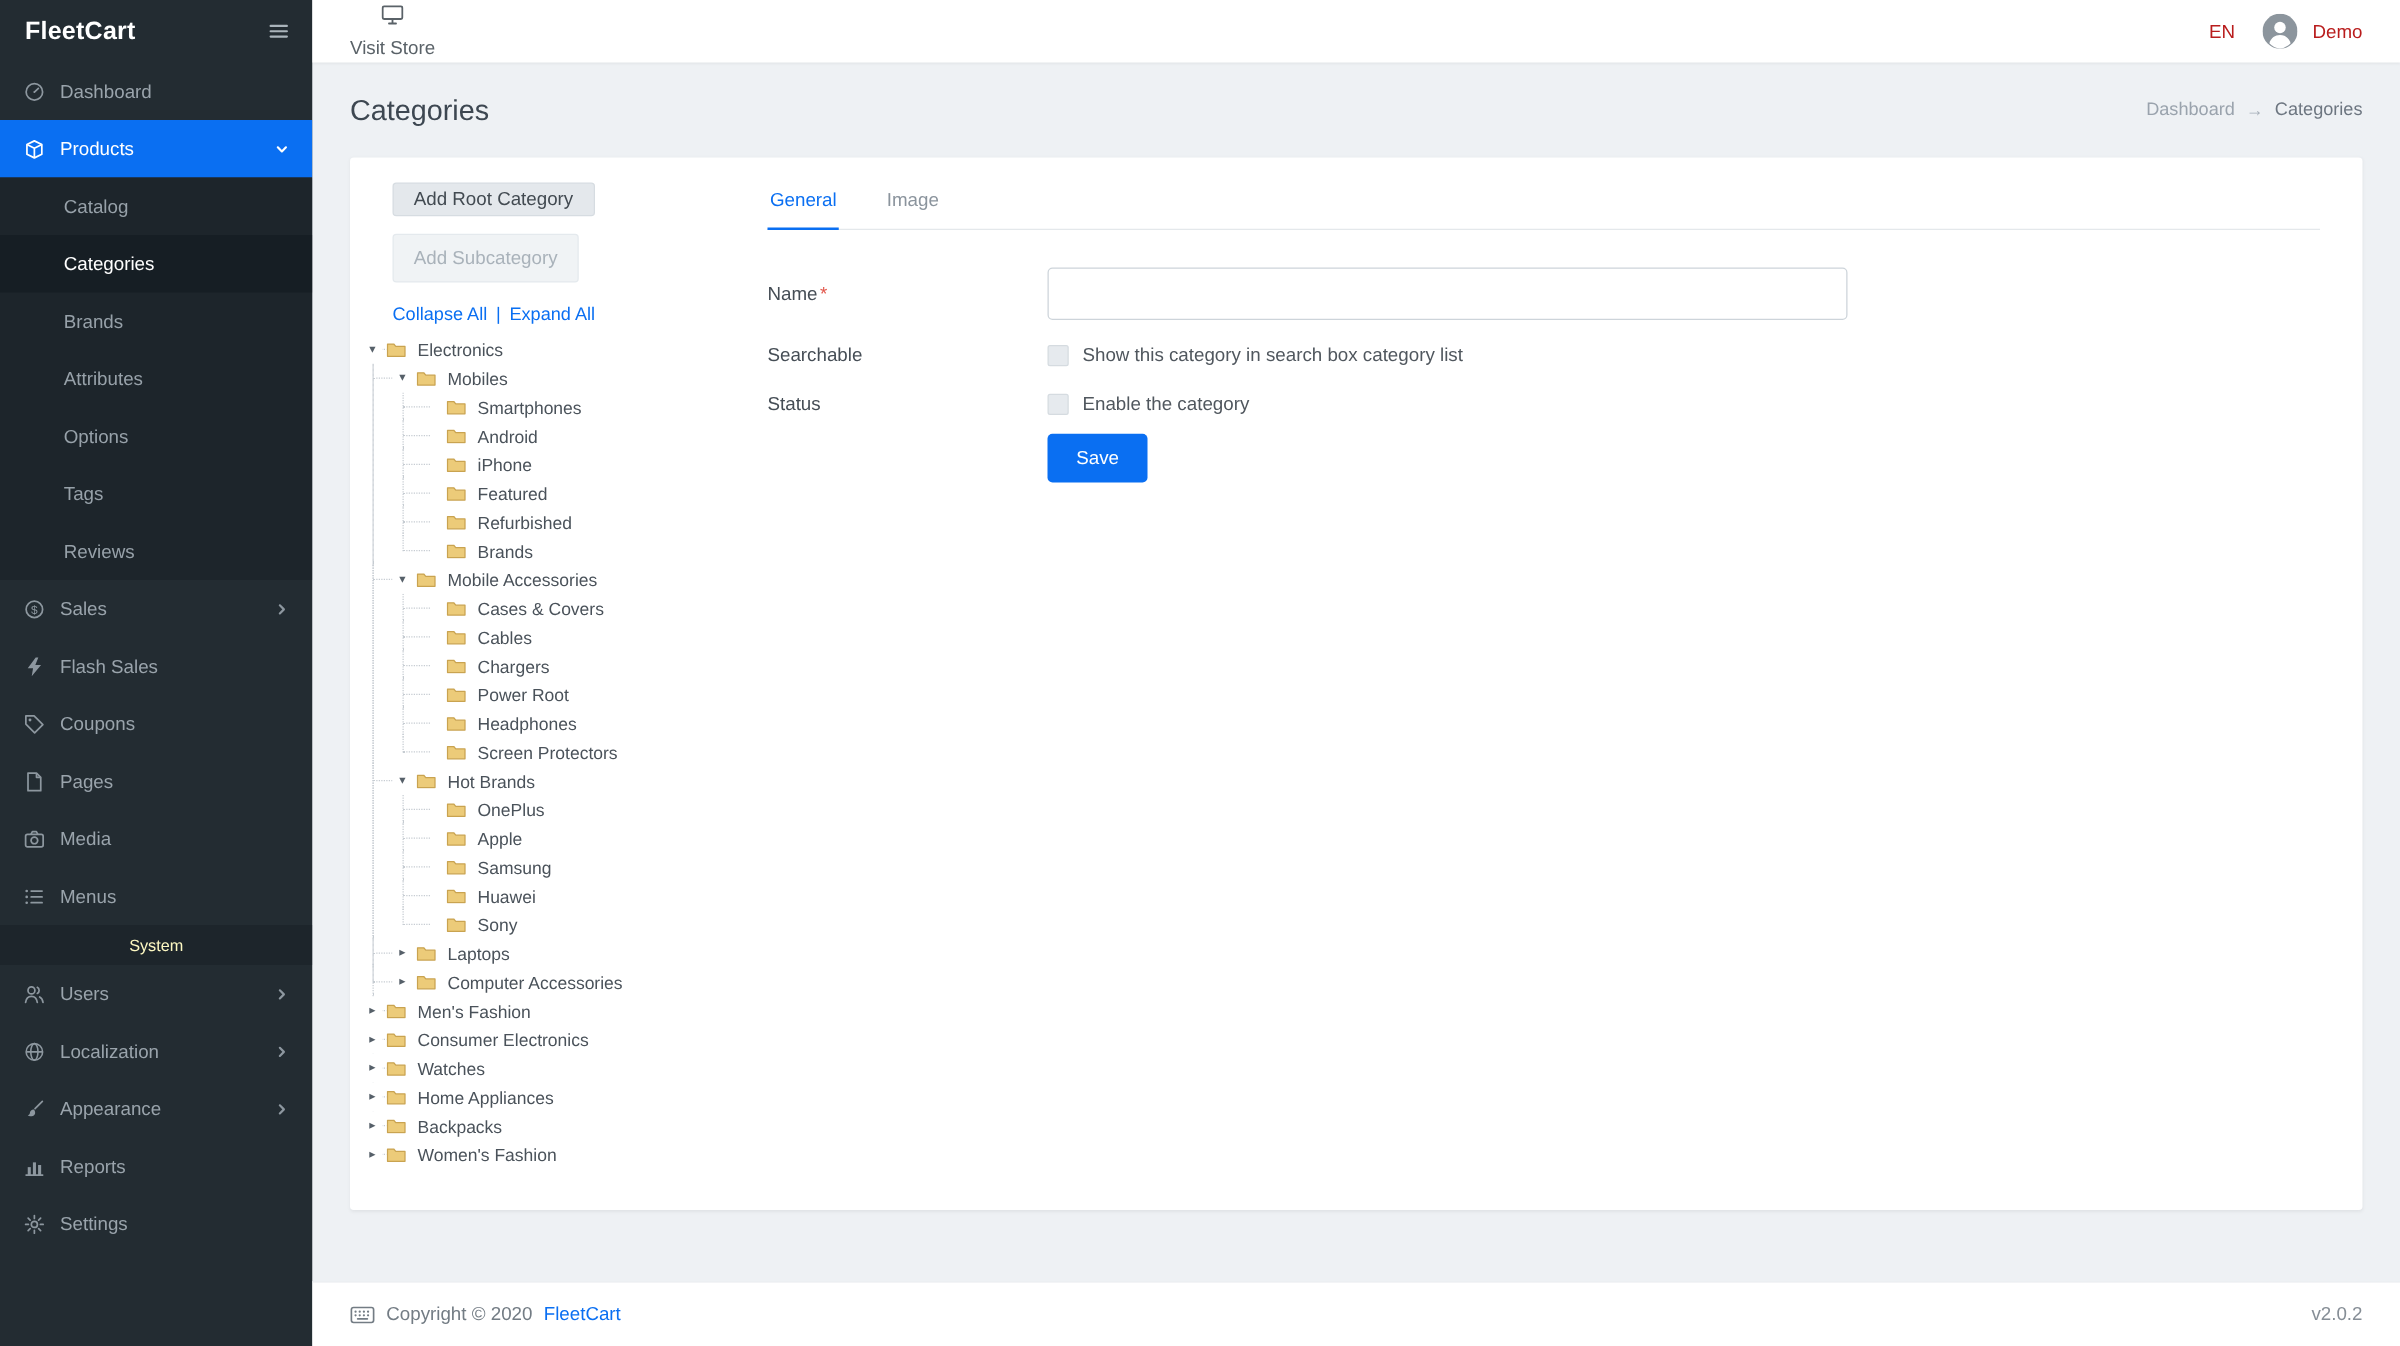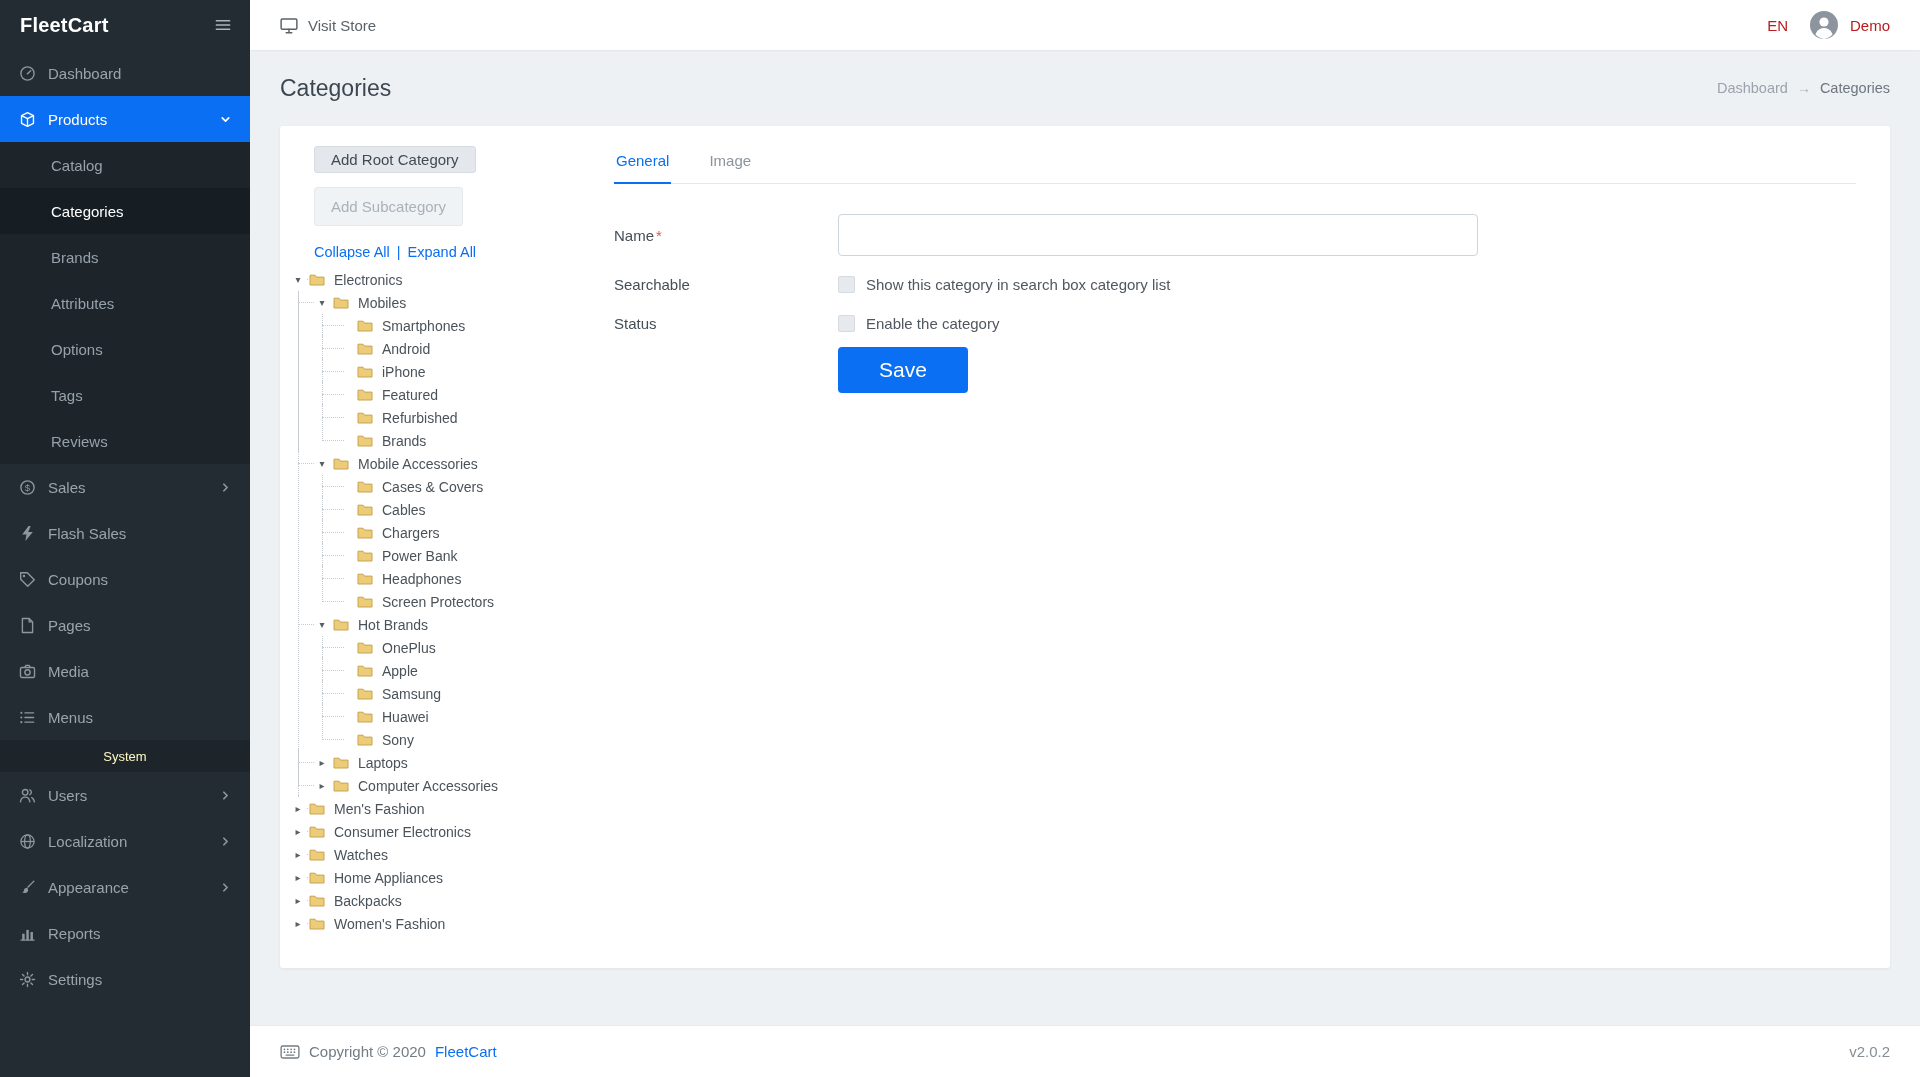--- a/index.html
+++ b/index.html
@@ -19,21 +19,21 @@
   .nav-item.active { background:#0a6ff2; color:#fff; }
   .nav-item.active .ic, .nav-item.active .chev { color:#fff; }
   .submenu { background:#1d252b; }
   .sub-item { height:46px; display:flex; align-items:center; padding-left:51px; font-size:15px; color:#97a1a9; cursor:pointer; }
   .sub-item.current { background:#161e24; color:#ffffff; }
   .system-label { height:32px; background:#1d252b; color:#fef9c3; font-size:13px; display:flex; align-items:center; justify-content:center; }
 
   
   .main { flex:1; min-width:0; height:100%; display:flex; flex-direction:column; background:#eef1f4; }
   .topbar { flex:0 0 50px; height:50px; background:#fff; display:flex; align-items:center; justify-content:space-between; padding:0 30px; box-shadow:0 1px 2px rgba(0,0,0,.05); position:relative; z-index:2; }
-  .visit { display:flex; align-items:center; gap:10px; color:#5a6268; font-size:15px; cursor:pointer; }
+  .visit { display:flex; align-items:center; gap:10px; color:#5a6268; font-size:15px; cursor:pointer;flex-direction:column; }
   .top-right { display:flex; align-items:center; gap:12px; color:#b91c1c; font-size:15px; }
   .lang { cursor:pointer; margin-right:10px; }
   .avatar { width:28px; height:28px; display:flex; cursor:pointer; }
   .uname { cursor:pointer; }
 
   .page-head { flex:0 0 76px; display:flex; align-items:center; justify-content:space-between; padding:0 30px; }
   .page-title { margin:0; font-size:23px; font-weight:500; color:#3d4751; }
   .breadcrumb { font-size:14.5px; color:#9aa3ad; display:flex; align-items:center; gap:9px; }
   .breadcrumb a { color:#9aa3ad; cursor:pointer; }
   .breadcrumb .sep { color:#a7b0b9; font-size:14px; }
@@ -75,21 +75,21 @@
   .frm-row { display:flex; align-items:center; }
   .row-name { margin-bottom:20px; }
   .row-search { margin-bottom:22px;align-items:flex-end; }
   .row-status { margin-bottom:15px; }
   .flabel { flex:0 0 224px; width:224px; font-size:15px; color:#454d55; font-weight:500; }
   .req { color:#e2574c; font-style:normal; margin-left:2px; }
   .text-input { width:640px; height:42px; border:1px solid #cdd4da; border-radius:4px; padding:0 12px; font-size:15px; color:#3c444c; background:#fff; font-family:inherit; outline:none; }
   .chk { display:flex; align-items:center; gap:11px; cursor:pointer; }
   .box { width:17px; height:17px; flex:0 0 17px; background:#e6eaee; border:1px solid #d5dbe0; border-radius:2px; }
   .chk-text { font-size:15px; color:#50575e; }
-  .btn-primary { margin-left:224px; background:#0a6ff2; color:#fff; border:none; border-radius:4px; padding:11px 41px; font-size:21px; cursor:pointer; font-family:inherit; }
+  .btn-primary { margin-left:224px; background:#0a6ff2; color:#fff; border:none; border-radius:4px; padding:11px 23px; font-size:15px; cursor:pointer; font-family:inherit; }
 
   
   .footer { margin-top:auto; flex:0 0 52px; height:52px; background:#fff; border-top:1px solid #e7eaee; display:flex; align-items:center; justify-content:space-between; padding:0 30px; font-size:15px; color:#737c84; }
   .foot-left { display:flex; align-items:center; gap:9px; }
   .foot-left a { color:#0a6ff2; cursor:pointer; }
   .ver { color:#868e96; }
 </style>
 </head>
 <body>
 
@@ -459,21 +459,21 @@
                     </span>
                   </li>
                   <li>
                     <span class="node-row">
                       <span class="toggle spacer"></span>
                       <span class="folder">
                         <svg width="16" height="13" viewBox="0 0 16 13">
                           <path d="M1 2.2H6l1.6 1.9H15V12H1z" fill="#eccb79" stroke="#c9a350" stroke-width="1" stroke-linejoin="round"></path>
                         </svg>
                       </span>
-                      <a class="tlabel">Power Bank</a>
+                      <a class="tlabel">Power Root</a>
                     </span>
                   </li>
                   <li>
                     <span class="node-row">
                       <span class="toggle spacer"></span>
                       <span class="folder">
                         <svg width="16" height="13" viewBox="0 0 16 13">
                           <path d="M1 2.2H6l1.6 1.9H15V12H1z" fill="#eccb79" stroke="#c9a350" stroke-width="1" stroke-linejoin="round"></path>
                         </svg>
                       </span>

